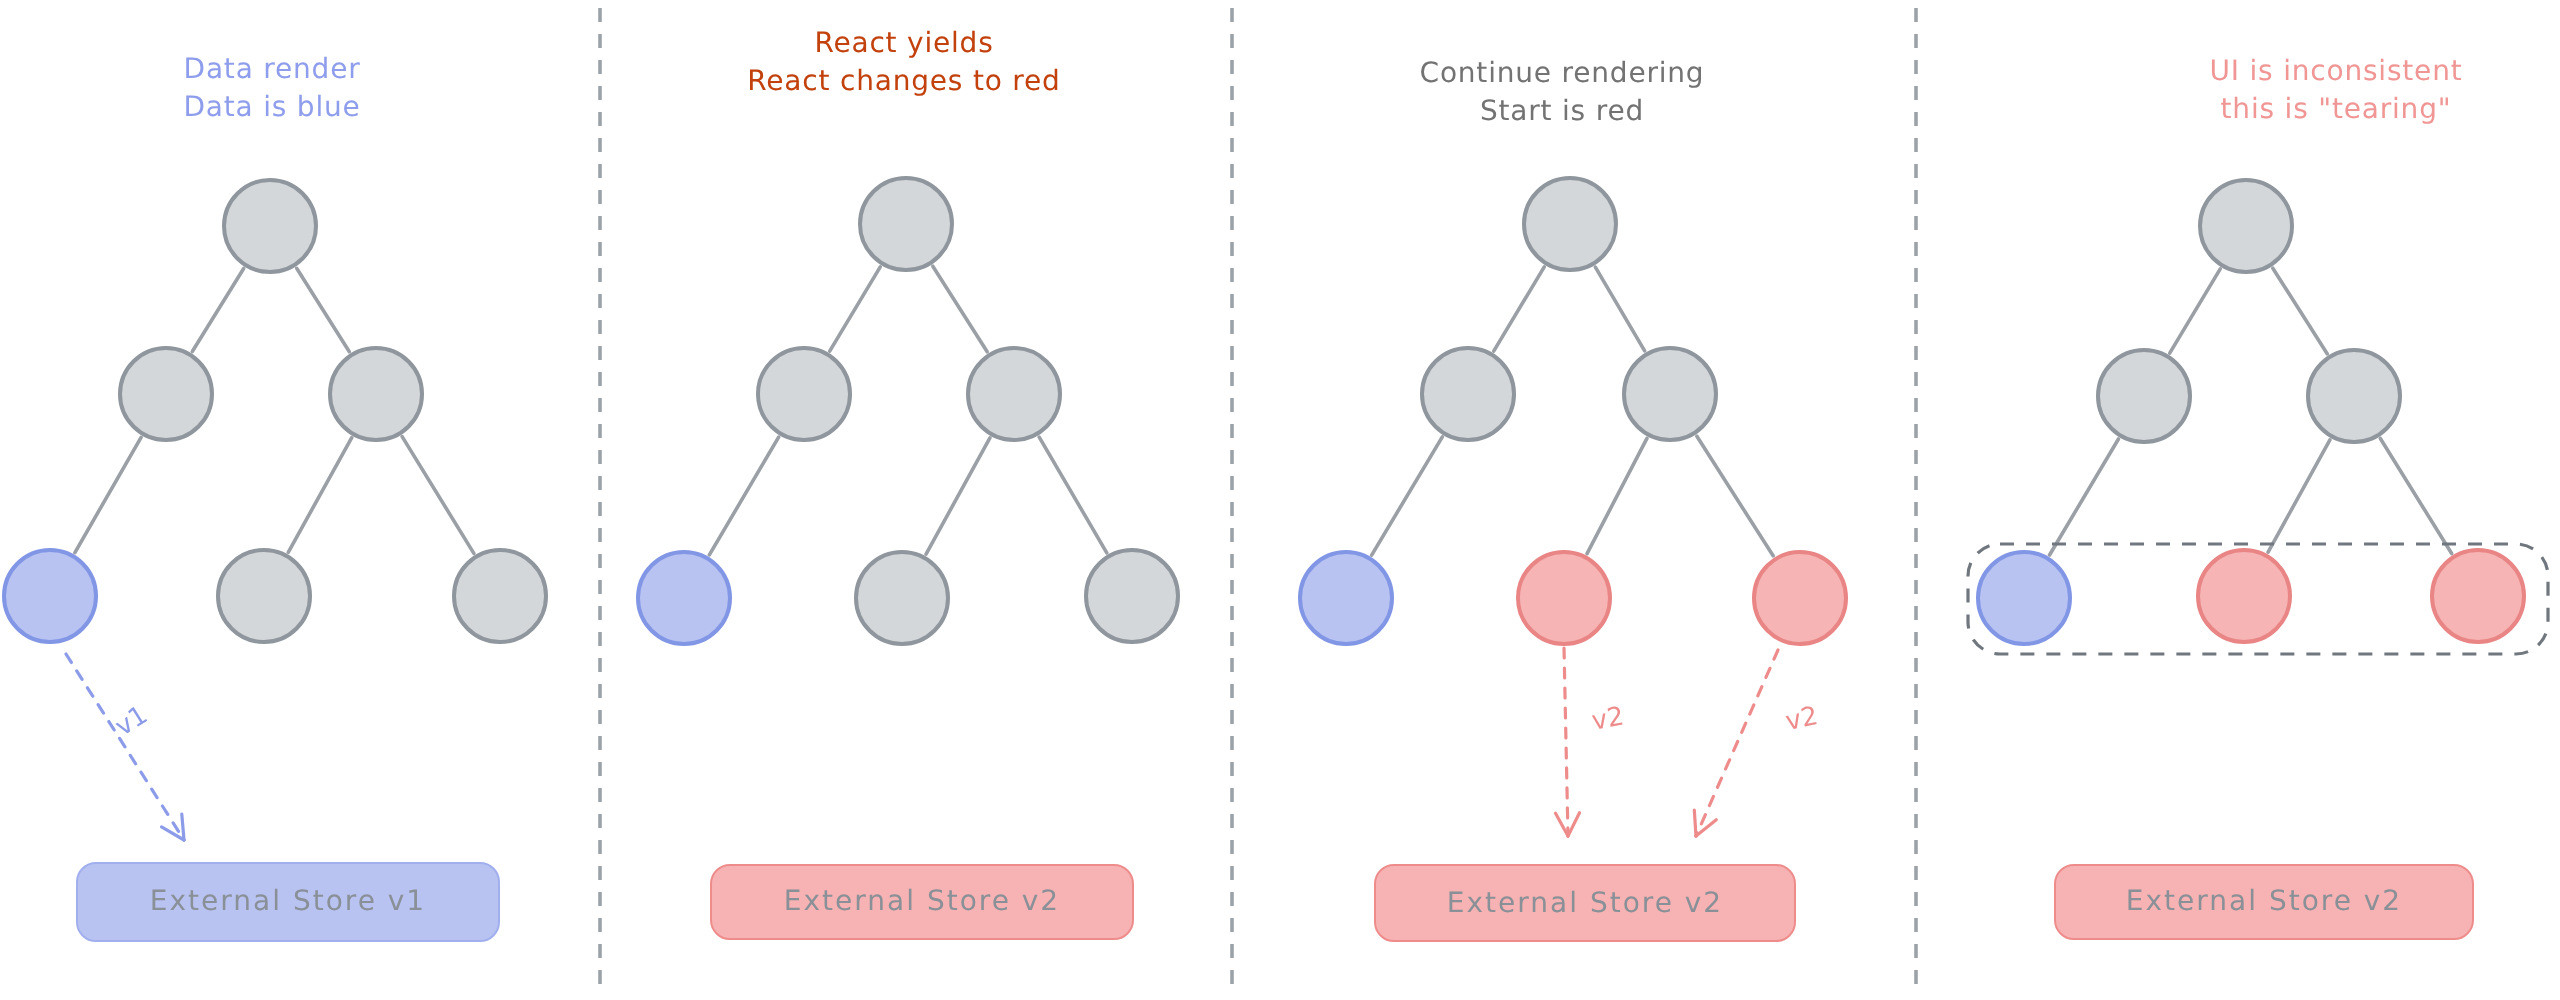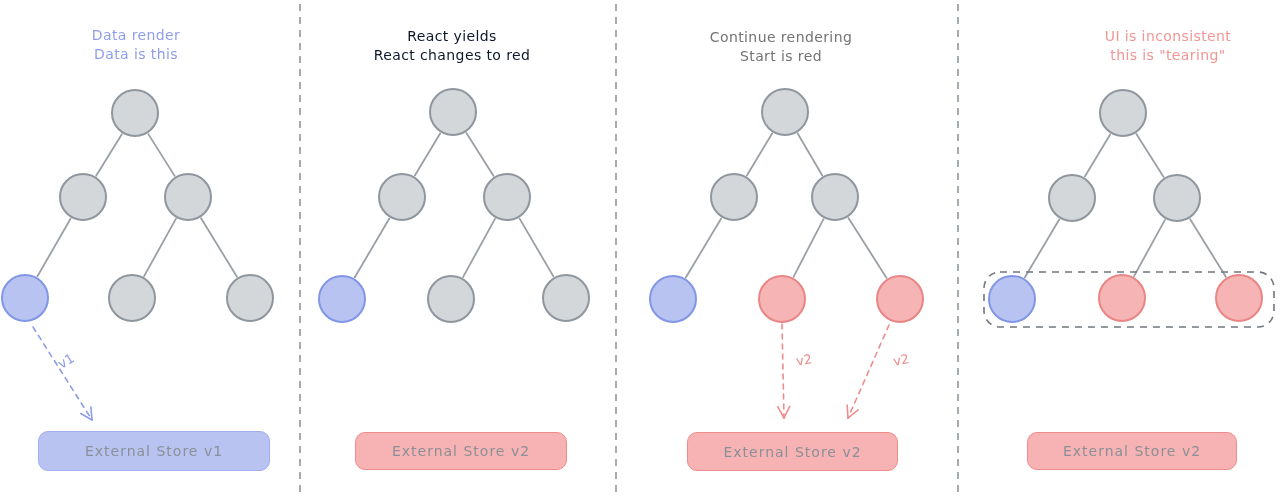--- a/index.html
+++ b/index.html
@@ -78,26 +78,26 @@
       <circle cx="1072" cy="198" r="23" fill="#d3d7da" stroke="#8f969d" stroke-width="2"></circle>
       <circle cx="1177" cy="198" r="23" fill="#d3d7da" stroke="#8f969d" stroke-width="2"></circle>
       <circle cx="1012" cy="299" r="23" fill="#b8c3f2" stroke="#8296e6" stroke-width="2"></circle>
       <circle cx="1122" cy="298" r="23" fill="#f6b4b4" stroke="#e98585" stroke-width="2"></circle>
       <circle cx="1239" cy="298" r="23" fill="#f6b4b4" stroke="#e98585" stroke-width="2"></circle>
     </svg>
   <div id="labels">
       <div class="arrow-label" style="left: 66px; top: 361px; color: rgb(140, 156, 233); transform: translate(-50%, -50%) rotate(-32deg);">v1</div>
       <div class="caption" style="left: 6px; top: 26px; width: 260px; color: rgb(143, 158, 236);">
         <div>Data render</div>
-        <div>Data is this</div>
+        <div>Data is blue</div>
       </div>
-      <div class="store-box" style="left: 38px; top: 431px; width: 232px; height: 40px; background: rgb(185, 195, 241); border: 1.5px solid rgb(162, 175, 238); text-align: right;">
+      <div class="store-box" style="left: 38px; top: 431px; width: 212px; height: 40px; background: rgb(185, 195, 241); border: 1.5px solid rgb(162, 175, 238); text-align: right;">
         <span>External Store v1</span>
       </div>
-      <div class="caption" style="left: 322px; top: 13px; width: 260px; color: #0f172a; margin-top: 14px;">
+      <div class="caption" style="left: 322px; top: 13px; width: 260px; color: #c2410c;">
         <div>React yields</div>
         <div>React changes to red</div>
       </div>
       <div class="store-box" style="left: 355px; top: 432px; width: 212px; height: 38px; background: rgb(247, 179, 179); border: 1.5px solid rgb(238, 140, 140);">
         <span>External Store v2</span>
       </div>
       <div class="arrow-label" style="left: 804px; top: 360px; color: rgb(238, 140, 140); transform: translate(-50%, -50%) rotate(-10deg);">v2</div>
       <div class="arrow-label" style="left: 901px; top: 360px; color: rgb(238, 140, 140); transform: translate(-50%, -50%) rotate(-12deg);">v2</div>
       <div class="caption" style="left: 651px; top: 28px; width: 260px; color: #737373;">
         <div>Continue rendering</div>

